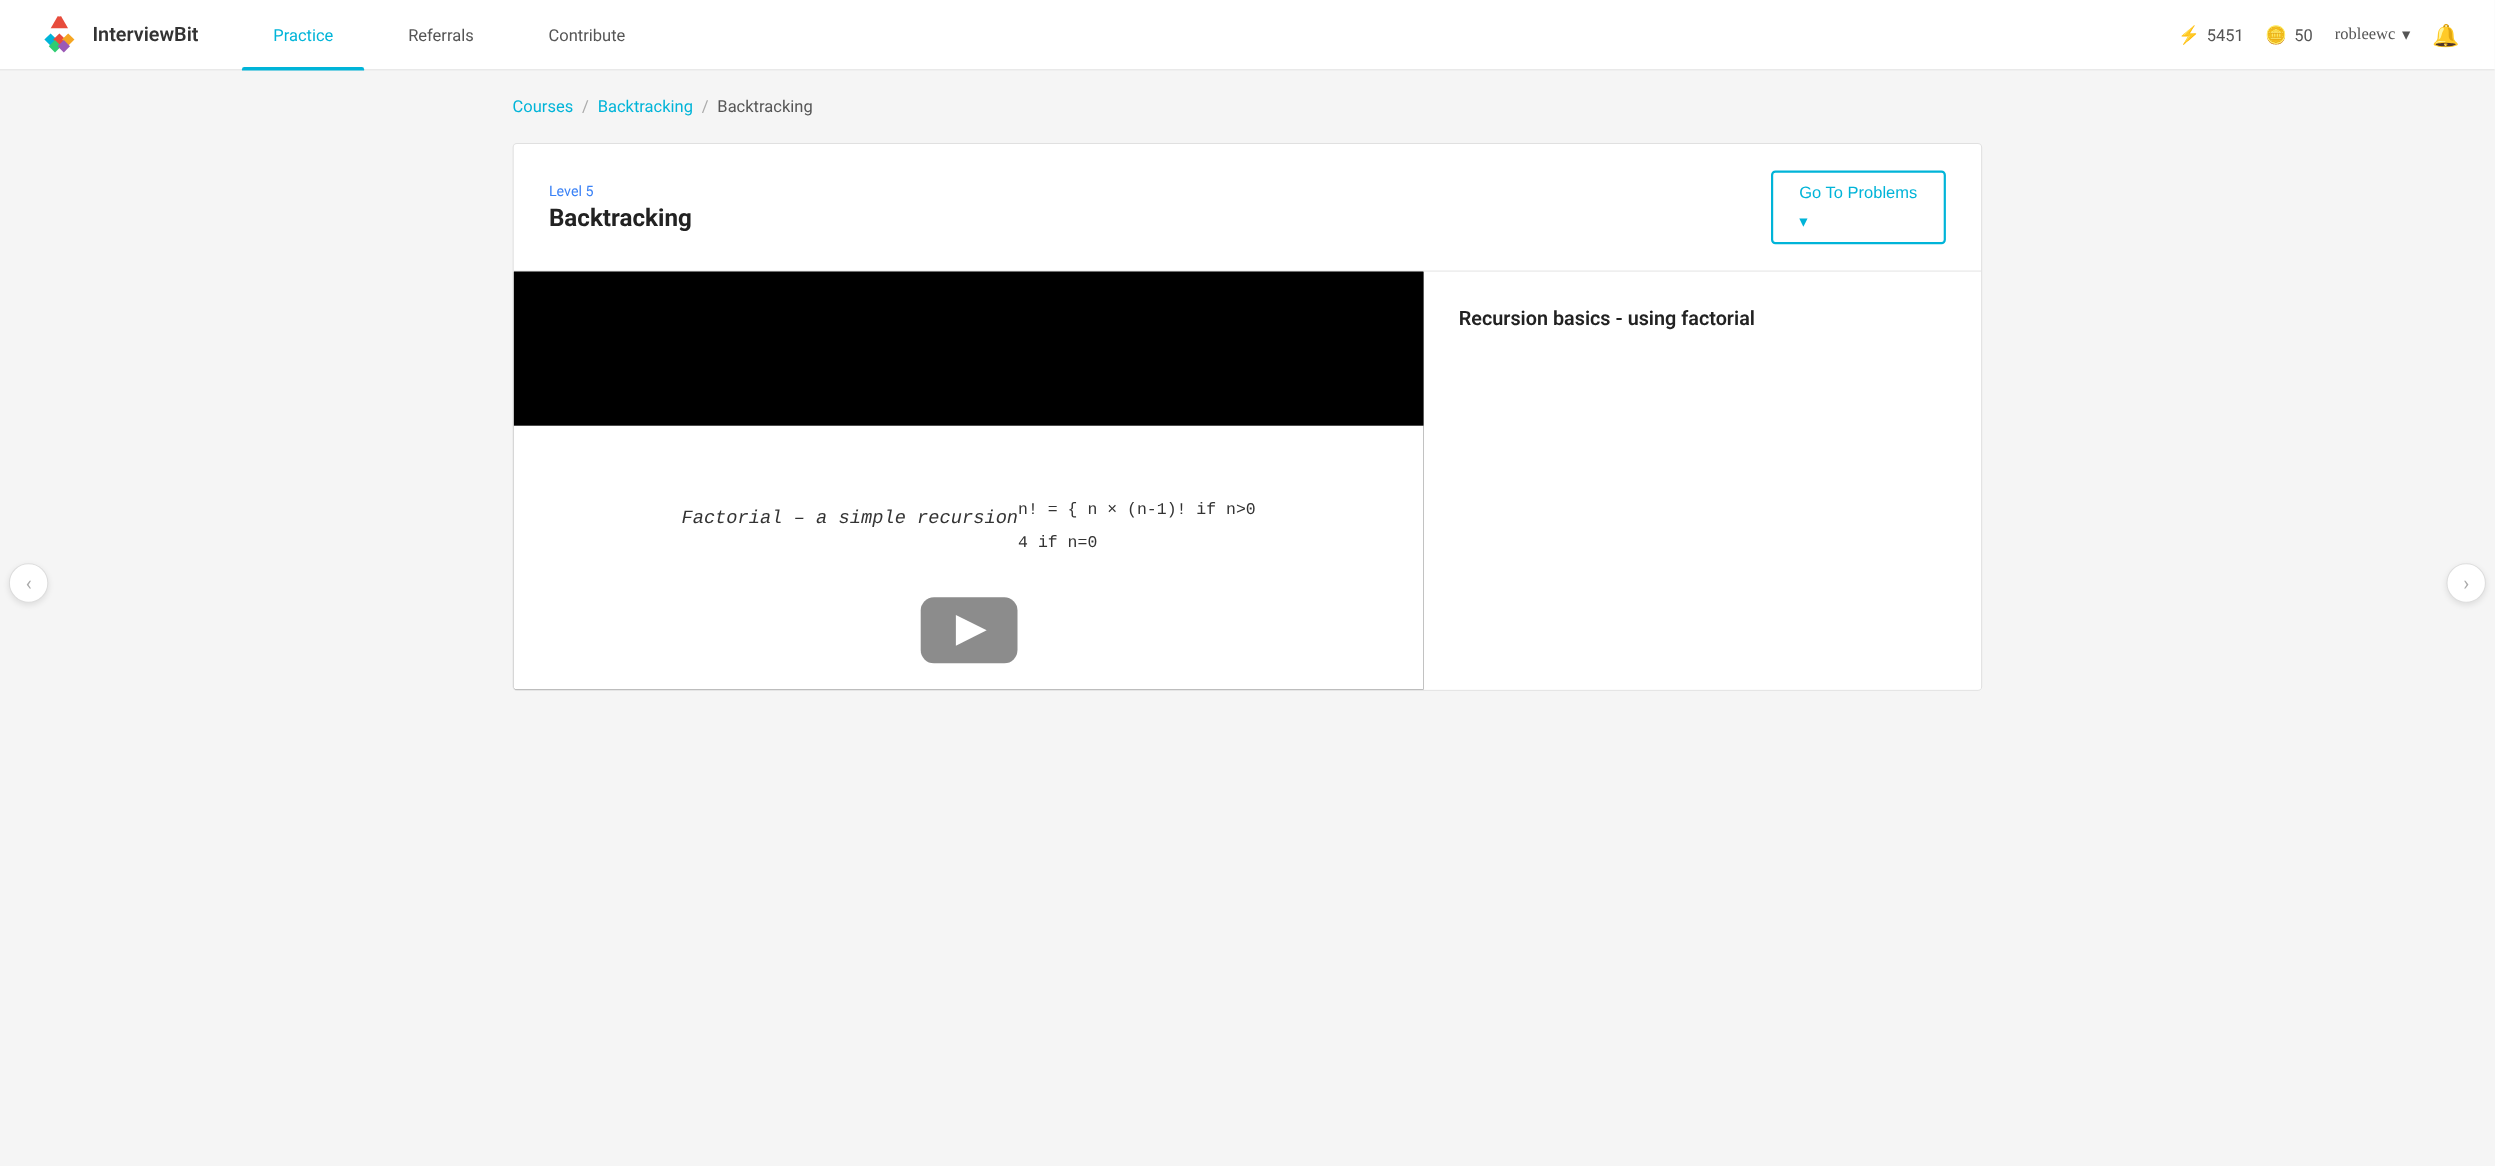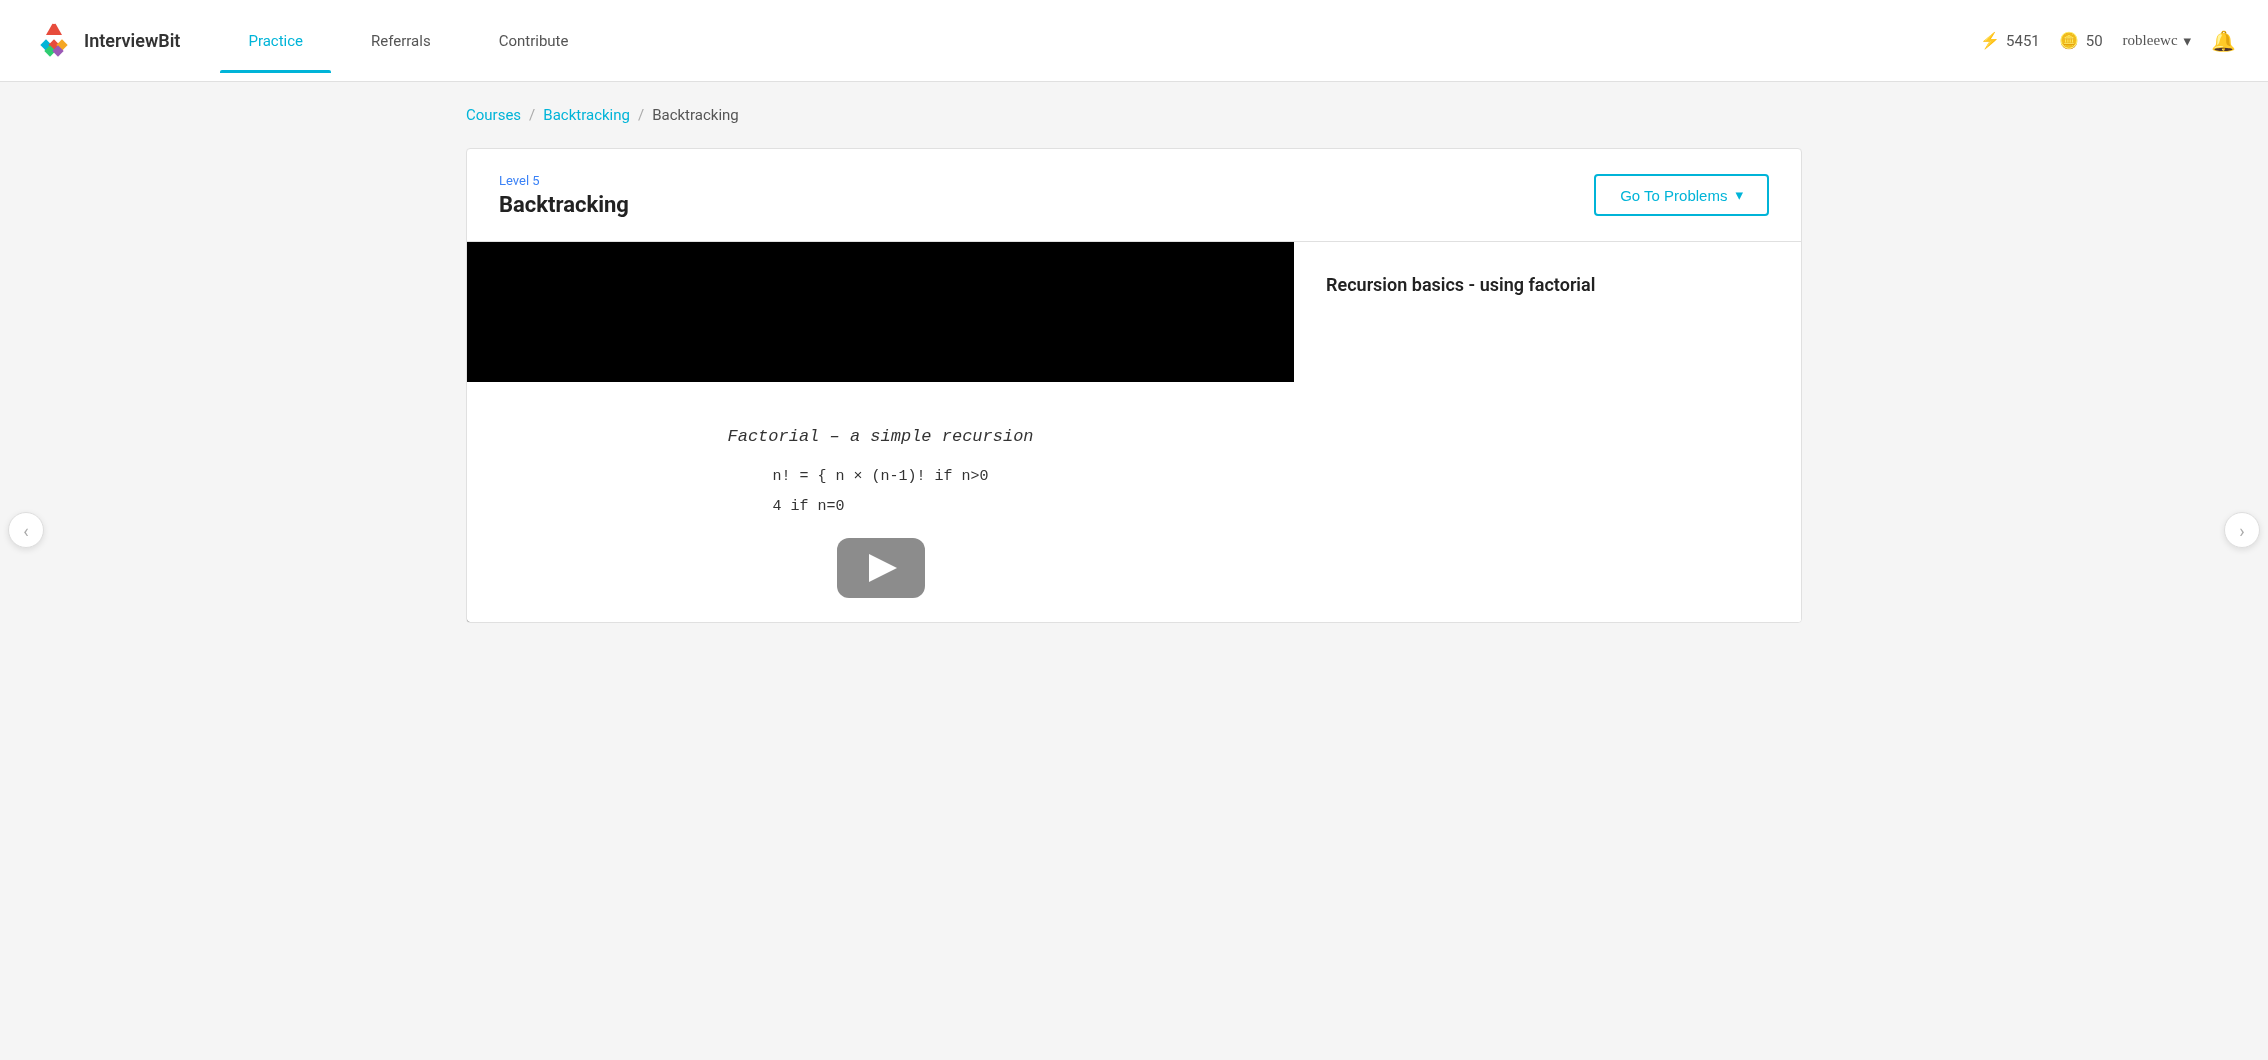--- a/index.html
+++ b/index.html
@@ -12,21 +12,21 @@
       font-family: -apple-system, BlinkMacSystemFont, 'Segoe UI', Roboto, sans-serif;
       background: #f5f5f5;
       color: #333;
       min-height: 100vh;
     }
 
     
     header {
       background: #fff;
       border-bottom: 1px solid #e0e0e0;
-      height: 82px;
+      height: 64px;
       display: flex;
       align-items: center;
       padding: 0 32px;
       position: relative;
       z-index: 10;
     }
 
     .logo-area {
       display: flex;
       align-items: center;
@@ -181,22 +181,23 @@
 
     .go-to-problems-btn {
       border: 2px solid #00b4d8;
       color: #00b4d8;
       background: #fff;
       padding: 10px 24px;
       font-size: 15px;
       border-radius: 4px;
       cursor: pointer;
       display: flex;
-      align-items: center;
+      align-items: flex-start;
       gap: 8px;
+      flex-direction: column;
     }
 
     
     .video-section {
       display: flex;
       gap: 0;
     }
 
     .video-container {
       flex: 0 0 auto;
@@ -210,21 +211,21 @@
       background: #000;
       height: 140px;
     }
 
     .video-whiteboard {
       background: #fff;
       padding: 24px 40px 80px 40px;
       min-height: 240px;
       position: relative;
       display: flex;
-      flex-direction: column;
+      flex-direction: row;
       align-items: center;
       justify-content: center;
     }
 
     .whiteboard-text {
       font-family: 'Courier New', monospace;
       font-size: 17px;
       color: #333;
       text-align: center;
       margin-bottom: 16px;

